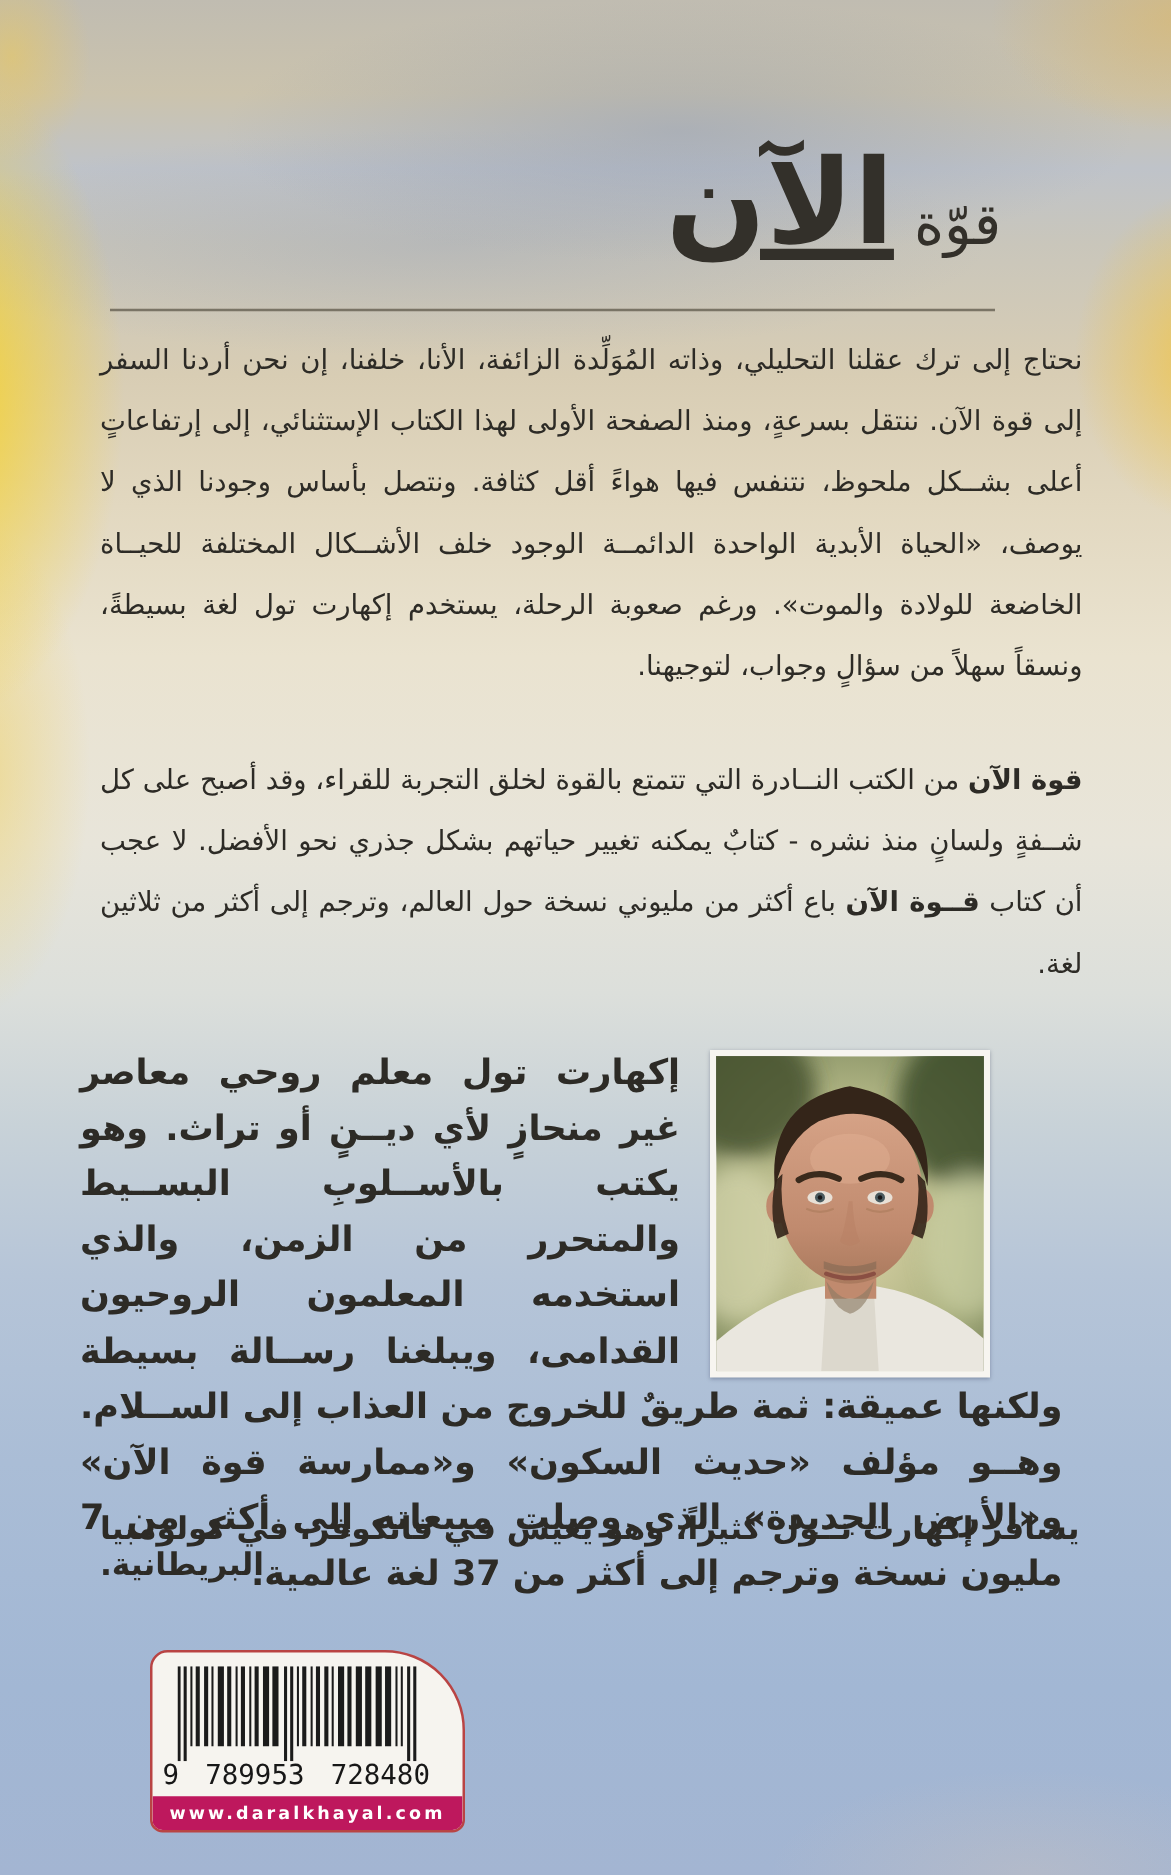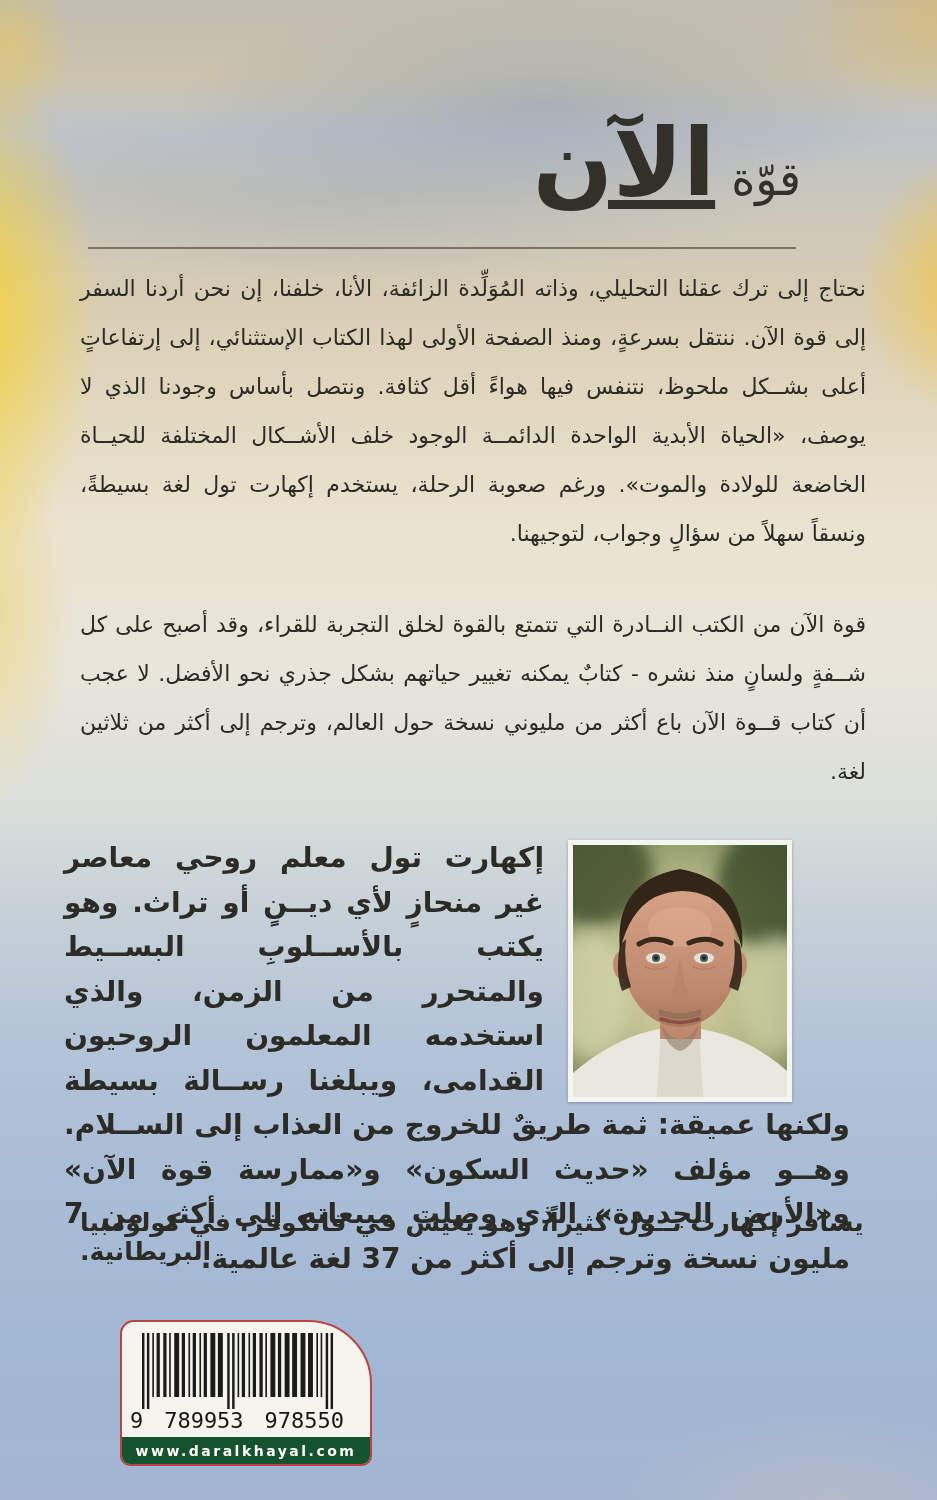--- a/index.html
+++ b/index.html
@@ -42,21 +42,21 @@
     background:#6b6557;opacity:.85;
   }
   
   .para{
     position:absolute;left:80px;width:786px;margin:0;
     font-size:22px;line-height:49px;
     text-align:justify;
   }
   .para1{top:264px;}
   .para2{top:600px;}
-  .para b{font-weight:normal;}
+  .para b{font-weight:bold;}
   
   .author{
     position:absolute;top:836px;left:64px;width:786px;
   }
   .photo-frame{
     float:right;margin:4px 58px 0 24px;padding:5px;
     width:214px;height:252px;
     background:#f7f5f0;
     box-shadow:0 1px 3px rgba(40,50,80,.35);
   }
@@ -203,19 +203,19 @@
             <rect x="106.6" y="0" width="1" height="64"></rect>
             <rect x="109.2" y="0" width="1" height="64"></rect>
             <rect x="112.3" y="0" width="1.5" height="76"></rect>
             <rect x="115.3" y="0" width="1.5" height="76"></rect>
           </g>
         </svg>
     </div>
     <div class="digits" dir="ltr">
       <span>9</span>
       <span>789953</span>
-      <span>978550</span>
+      <span>728480</span>
     </div>
-    <div class="webband" style="background: #14532d;">
+    <div class="webband" style="background: #be185d;">
       <span>www.daralkhayal.com</span>
     </div>
   </div>
 </div>
 
 </body></html>

